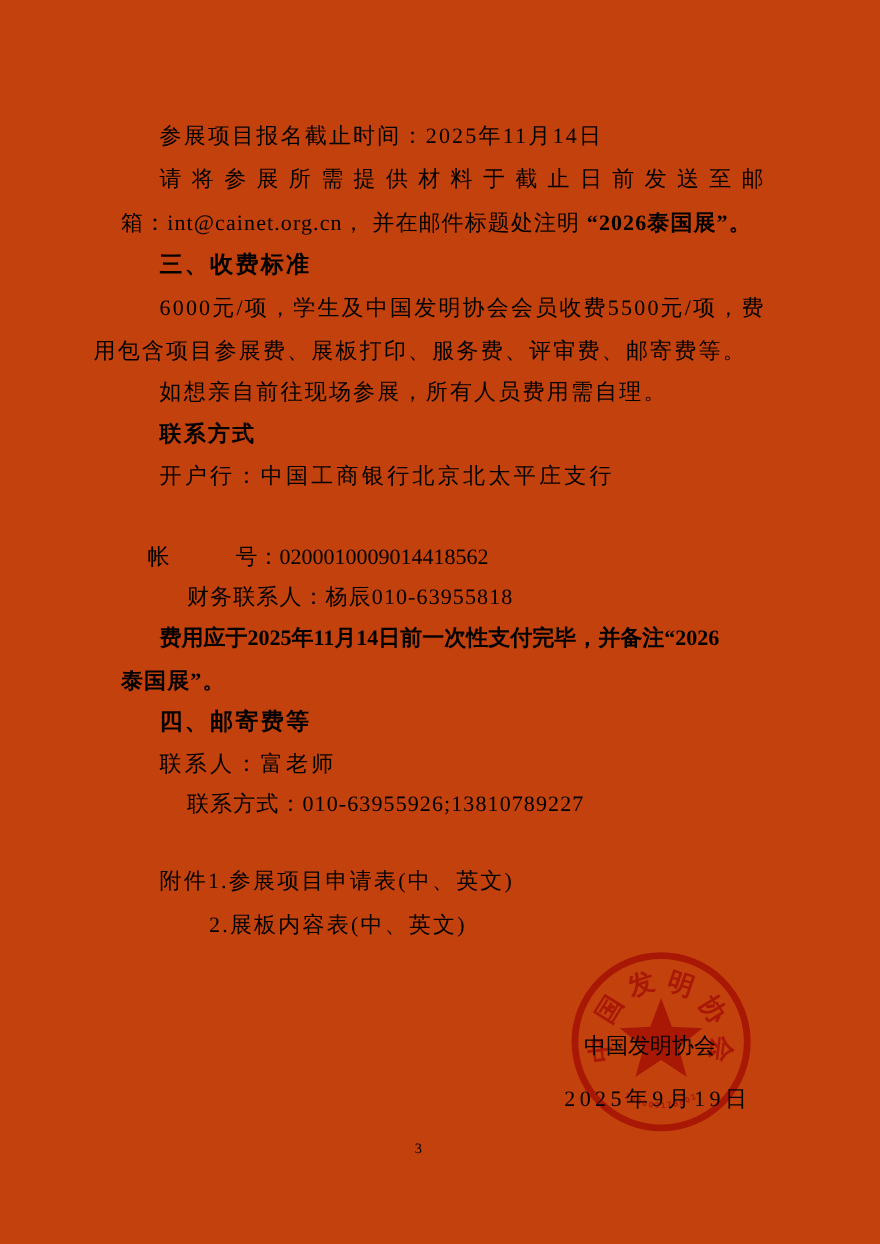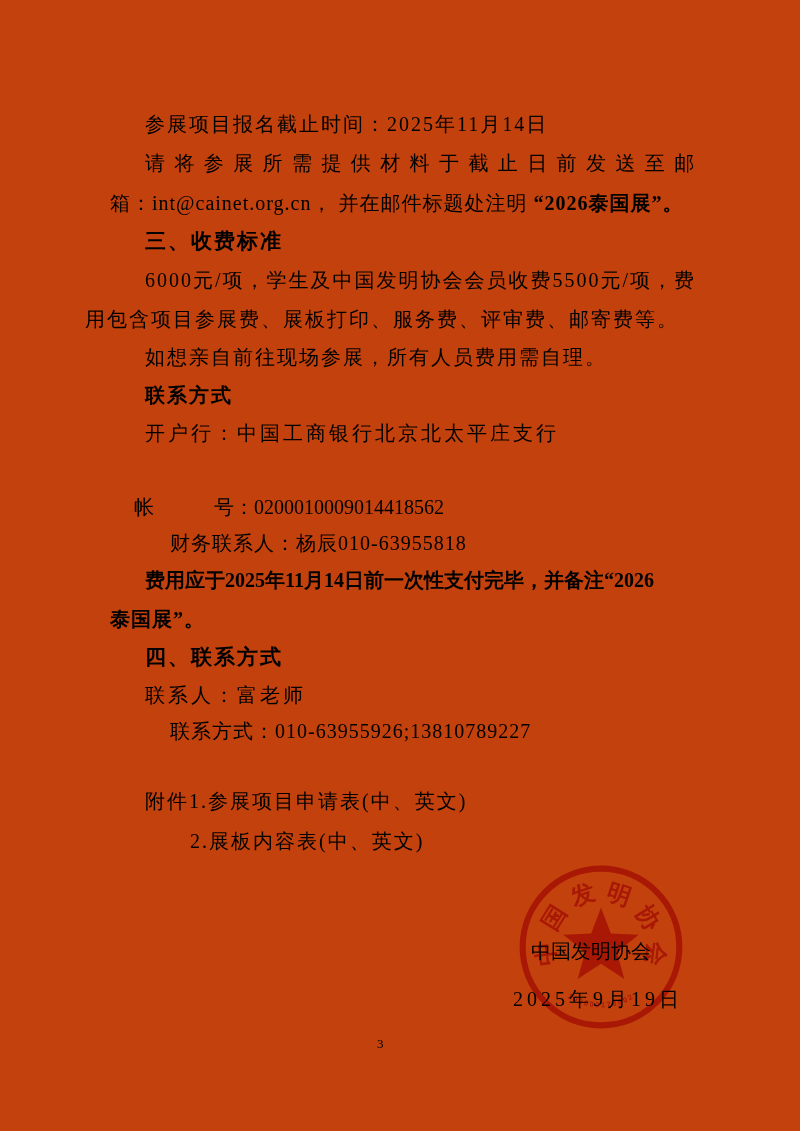--- a/index.html
+++ b/index.html
@@ -78,21 +78,21 @@
 
 
   <div class="line ls0" style="left:134px;top:494px;">帐　　　号：0200010009014418562</div>
 
   <div class="line ls1" style="left:145px;top:530px;">财务联系人：杨辰010-63955818</div>
 
   <div class="line bold ls0" style="left:145px;top:567px;">费用应于2025年11月14日前一次性支付完毕，并备注“2026</div>
 
   <div class="line bold ls1" style="left:85px;top:606px;">泰国展”。</div>
 
-  <div class="line heading" style="left:145px;top:644px;">四、联系方式</div>
+  <div class="line heading" style="left:145px;top:644px;">四、邮寄费等</div>
 
   <div class="line ls3" style="left:145px;top:682px;">联系人：富老师</div>
 
   <div class="line ls1" style="left:145px;top:718px;">联系方式：010-63955926;13810789227</div>
 
   <div class="line" style="left:145px;top:788px;">附件1.参展项目申请表(中、英文)</div>
 
   <div class="line" style="left:190px;top:828px;">2.展板内容表(中、英文)</div>
 
   <div class="line ls0" style="left:531px;top:938px;">中国发明协会</div>

